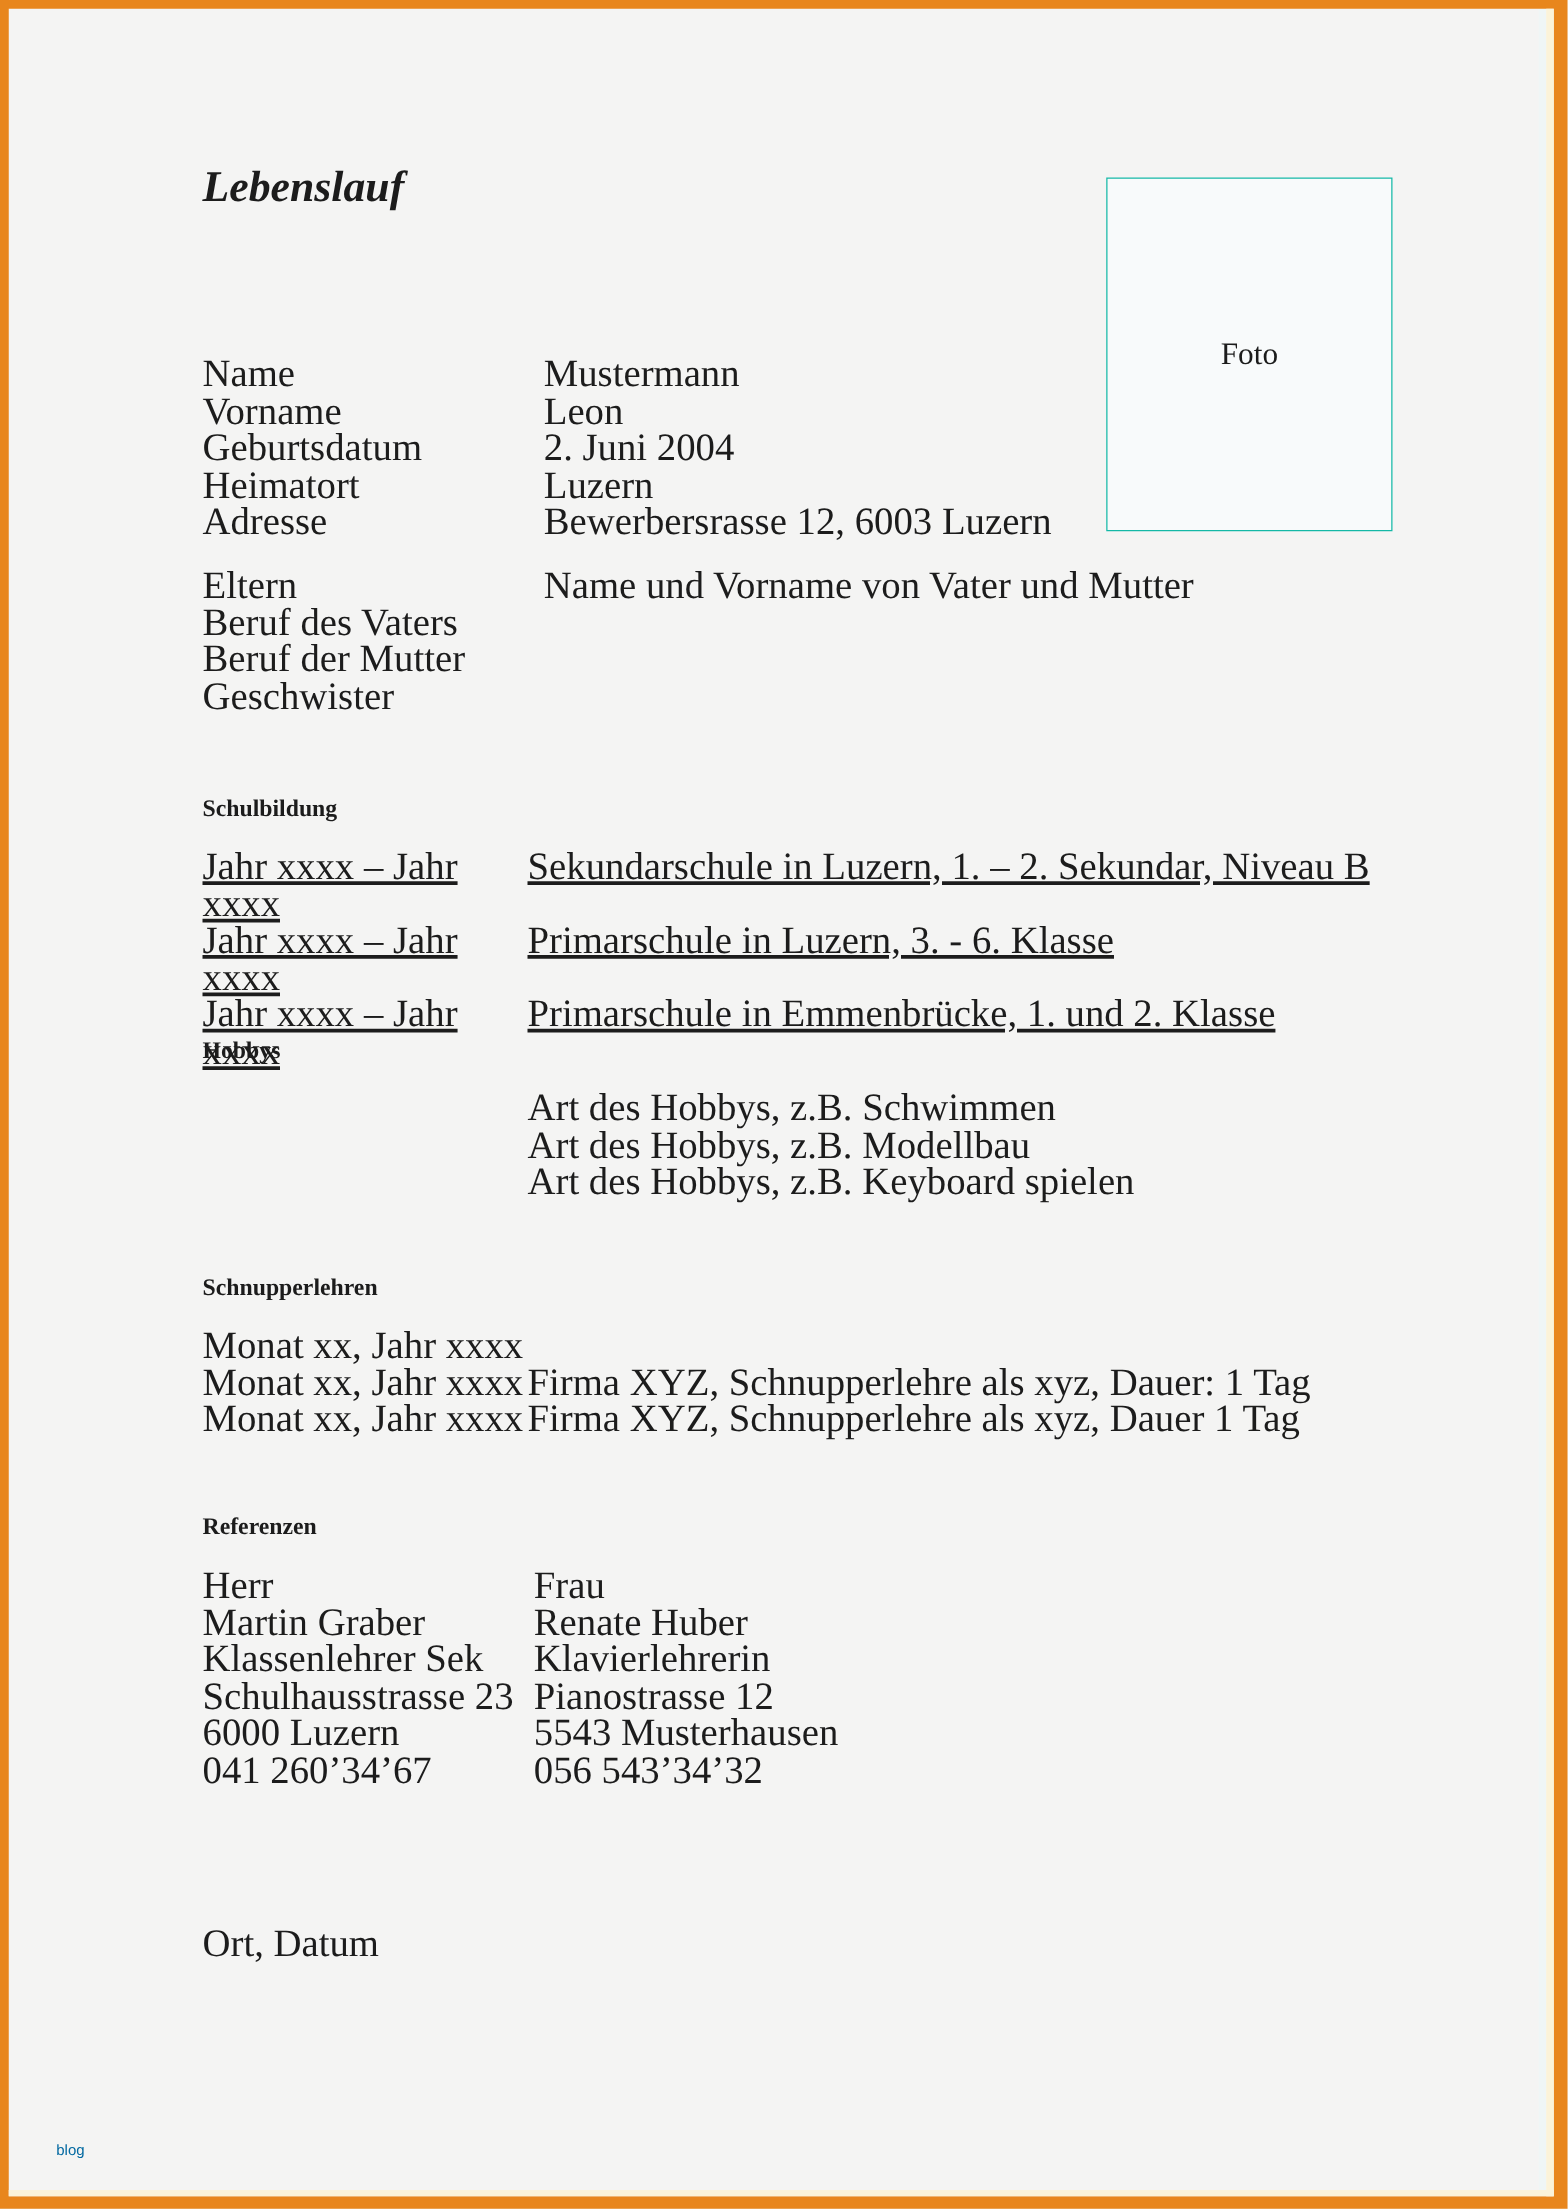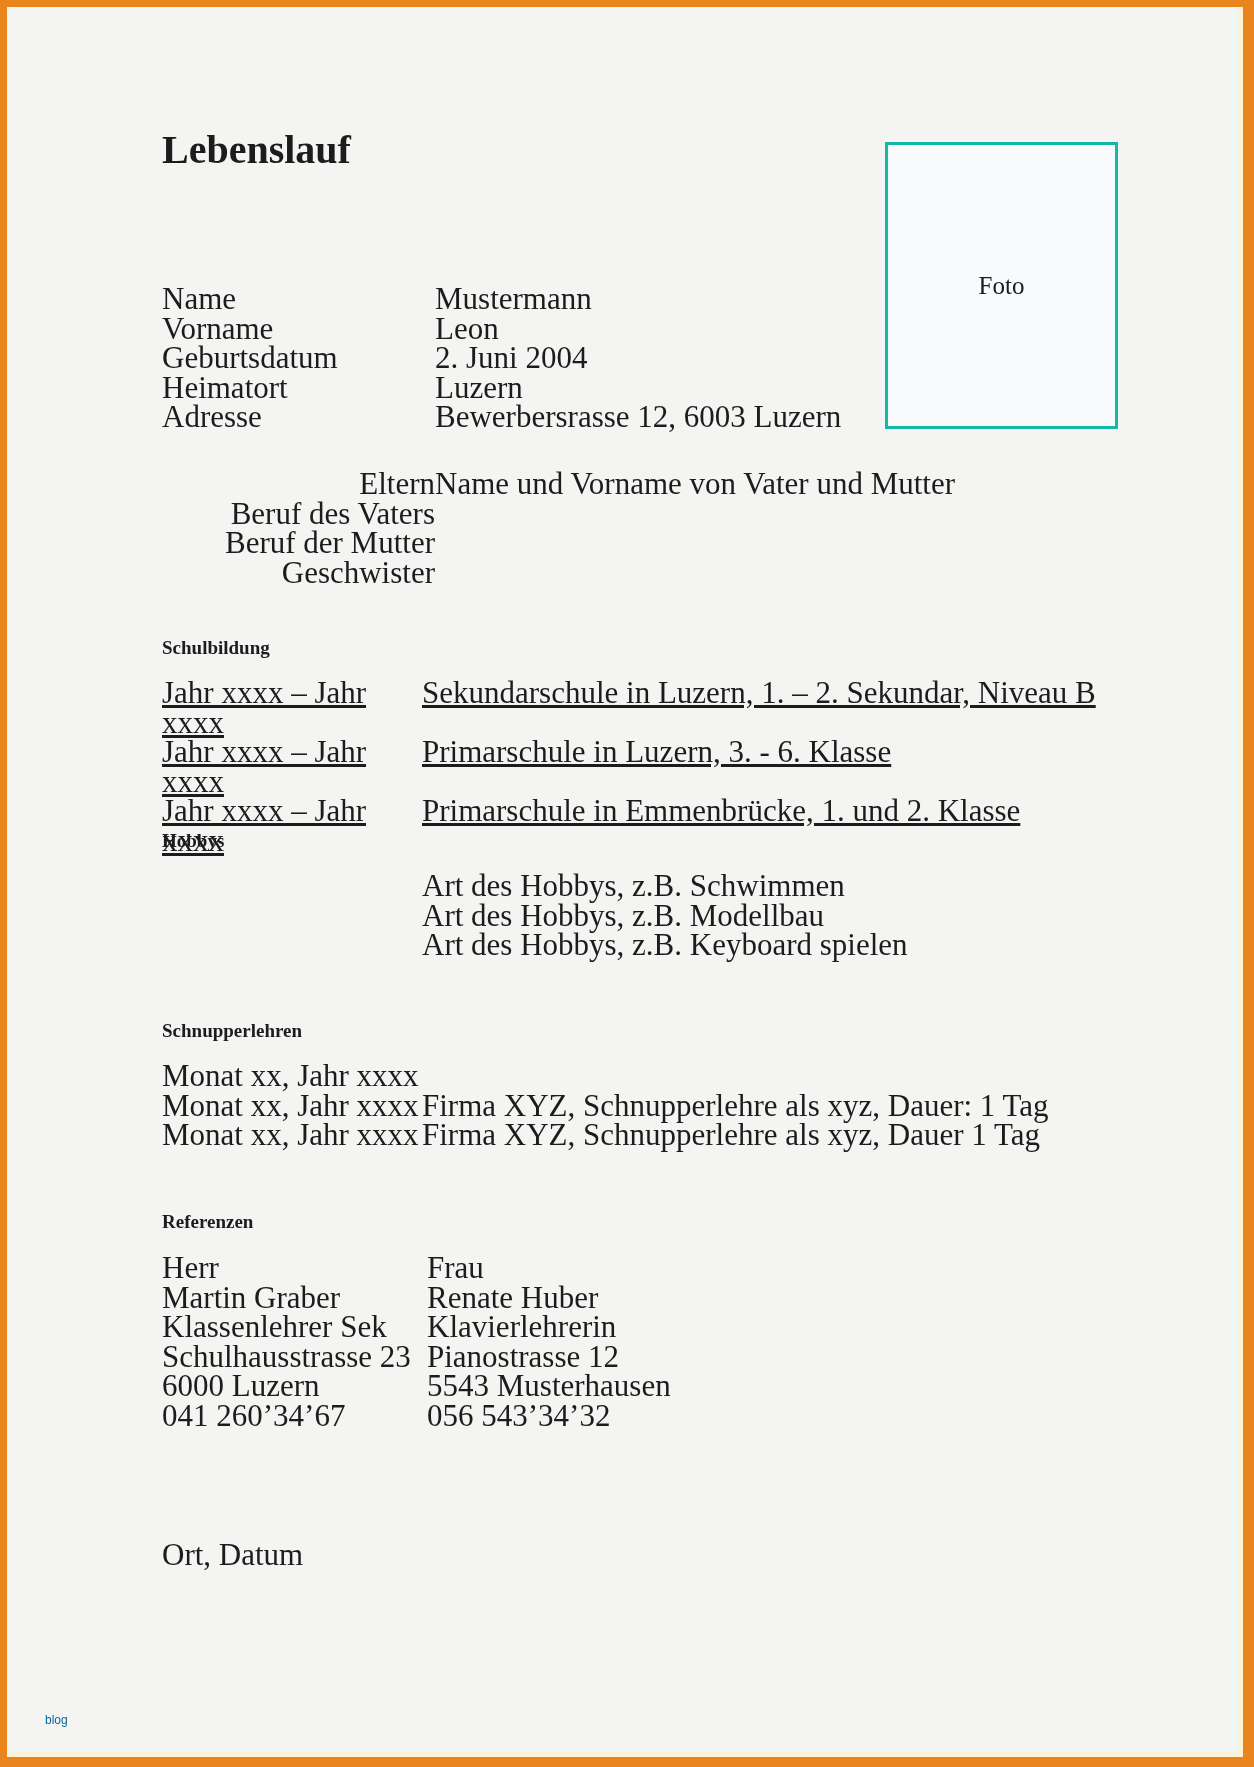--- a/index.html
+++ b/index.html
@@ -13,26 +13,27 @@
     position:absolute;left:7px;top:7px;
     width:1230px;height:1745px;
     background:#f4f4f3;
     border-right:6px solid #fbf3d9;
     border-bottom:5px solid #fbf3d9;
     box-shadow:inset -6px 0 0 #eff6f6;
   }
   .abs{position:absolute;}
   .title{
     left:155px;top:121px;
-    font-size:40px;font-weight:bold;line-height:44px;
+    font-size:35px;font-weight:bold;line-height:44px;
     letter-spacing:0px;
+    font-style:italic;
   }
   .photo-box{
     left:878px;top:135px;width:227px;height:281px;
-    border:3px solid #14b8a6;background:#f8fafb;
+    border:1px solid #14b8a6;background:#f8fafb;
     display:flex;align-items:center;justify-content:center;
     font-size:25px;
   }
   .sec{left:155px;font-size:31px;line-height:29.5px;}
   .row{display:flex;}
   .lab{width:273px;flex:0 0 273px;}
   .lab-s{width:260px;flex:0 0 260px;}
   .heading{left:155px;font-size:19px;font-weight:bold;line-height:30px;}
   .indent{margin-left:260px;}
   .ref-c1{width:265px;flex:0 0 265px;}
@@ -68,21 +69,21 @@
     <div class="row">
       <span class="lab">Heimatort</span>
       <span>Luzern</span>
     </div>
     <div class="row">
       <span class="lab">Adresse</span>
       <span>Bewerbersrasse 12, 6003 Luzern</span>
     </div>
   </div>
 
-  <div class="abs sec" style="top:462px;text-align:right;">
+  <div class="abs sec" style="top:446px;">
     <div class="row">
       <span class="lab">Eltern</span>
       <span>Name und Vorname von Vater und Mutter</span>
     </div>
     <div class="row">
       <span class="lab">Beruf des Vaters</span>
       <span></span>
     </div>
     <div class="row">
       <span class="lab">Beruf der Mutter</span>

